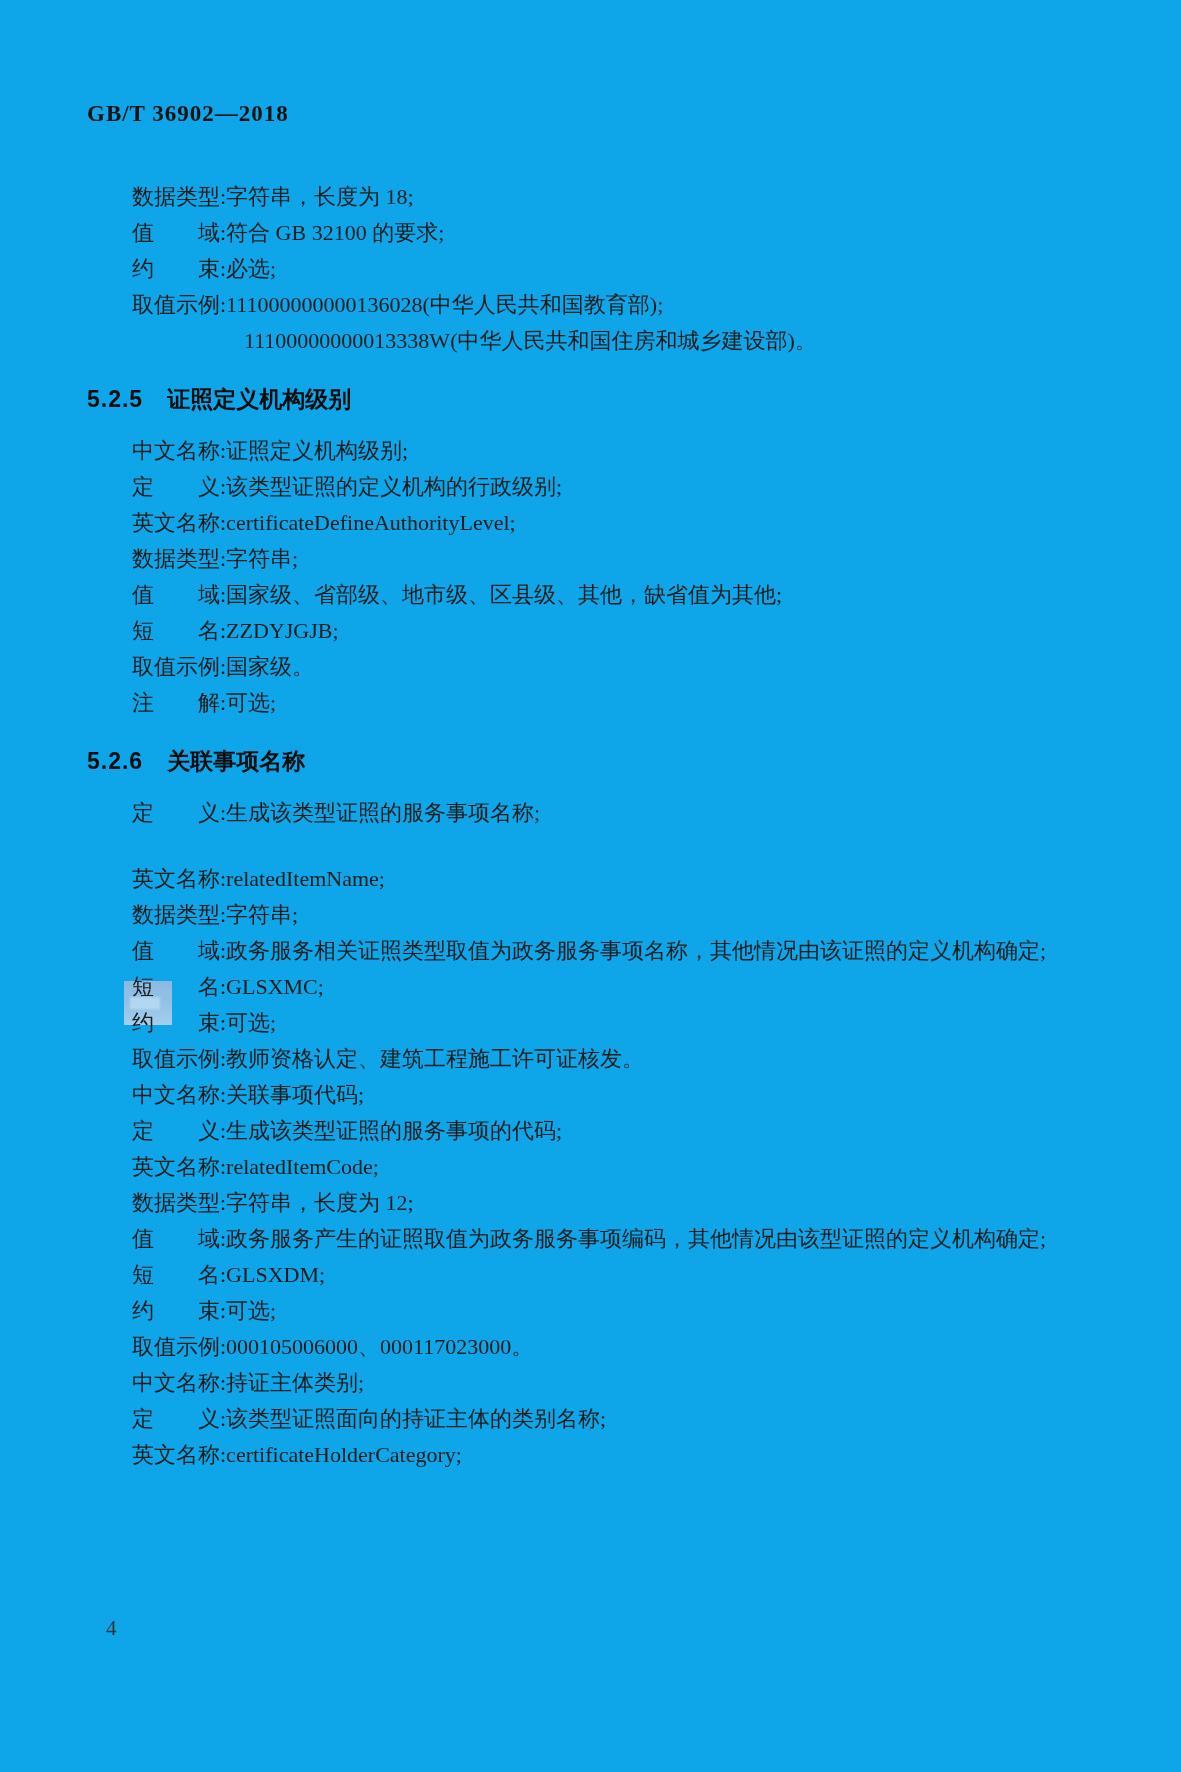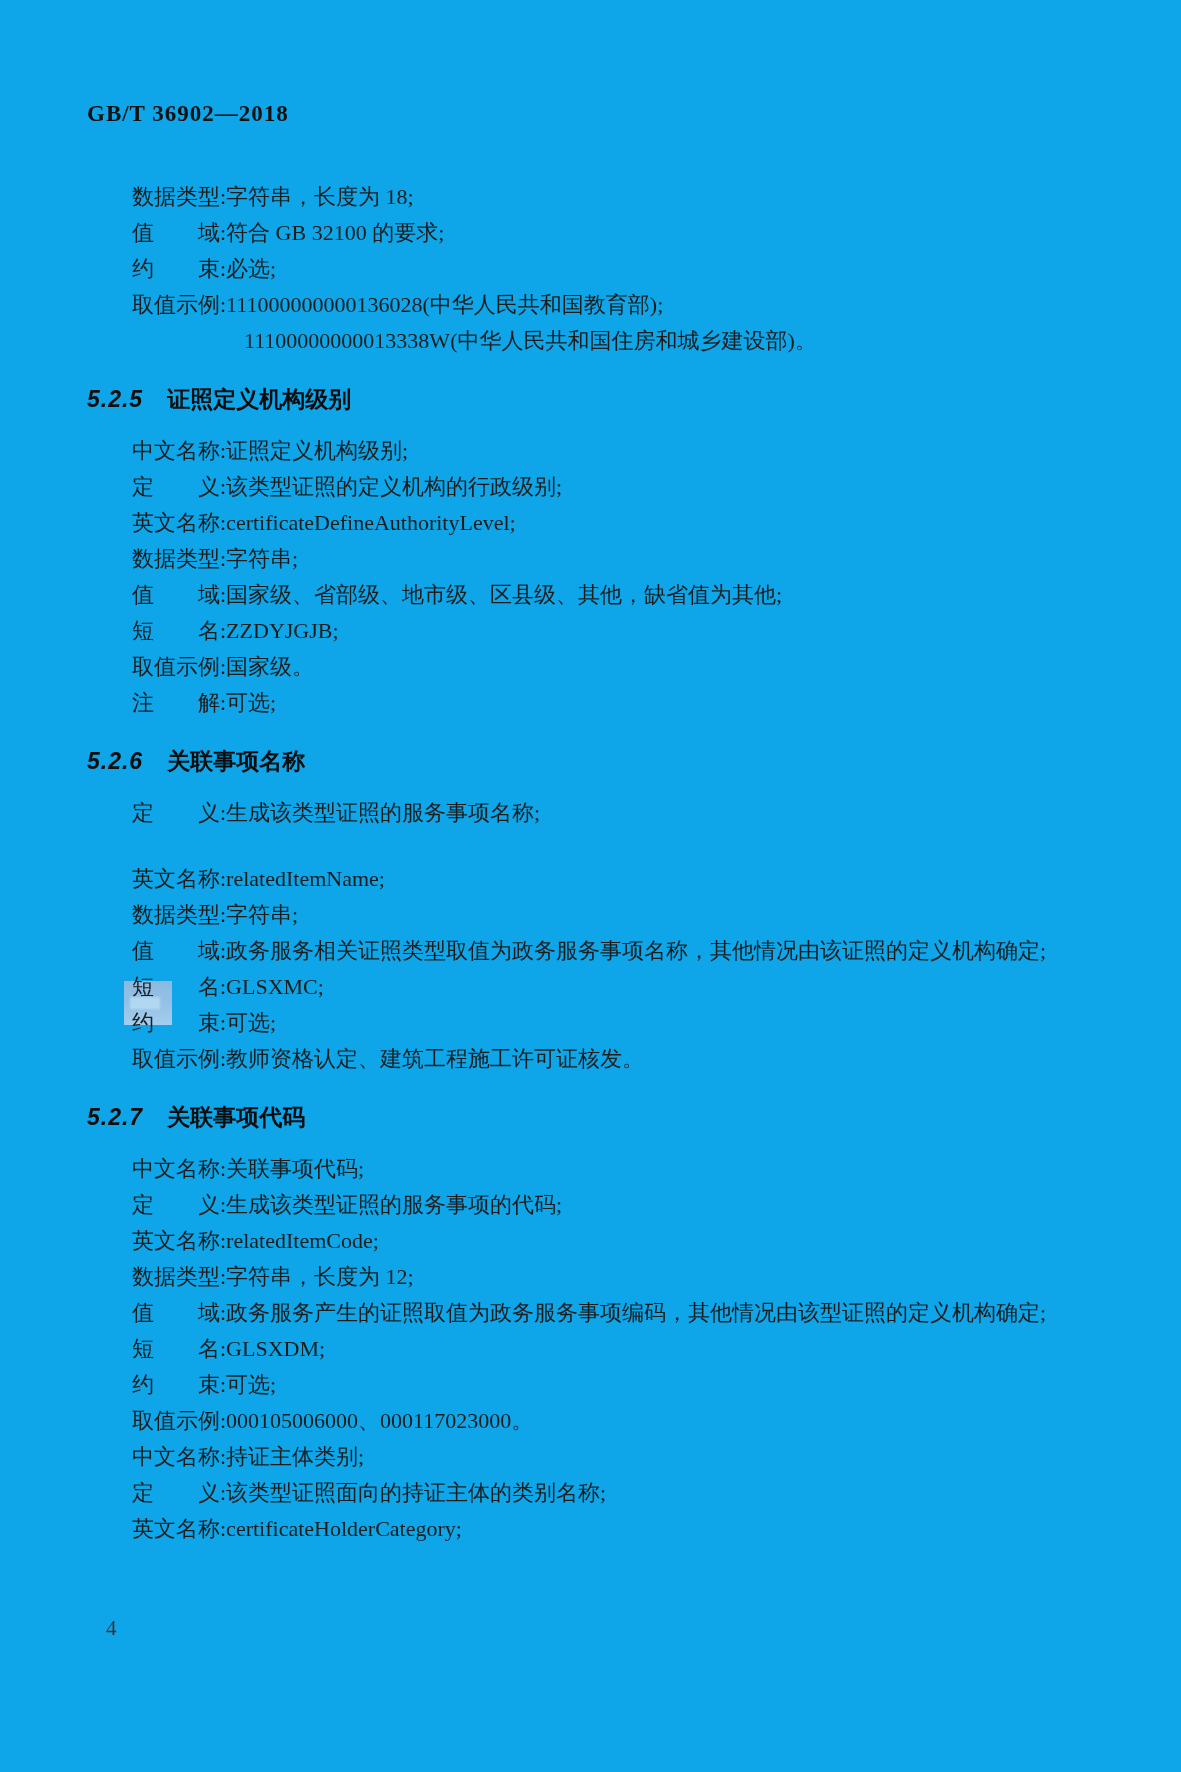--- a/index.html
+++ b/index.html
@@ -42,21 +42,21 @@
   .heading {
     margin: 24px 0 18px 0;
     height: 32px;
     line-height: 32px;
     font-family: "Liberation Sans", "DejaVu Sans", sans-serif;
     font-weight: bold;
     font-size: 23px;
     color: #0d0d0d;
     white-space: nowrap;
   }
-  .h-num { margin-right: 24px; letter-spacing: 1px; font-style: italic; }
+  .h-num { margin-right: 24px; letter-spacing: 1px; }
   .page-num {
     position: absolute;
     left: 106px;
     top: 1616px;
     font-size: 21px;
     color: #333;
   }
   
   .artifact {
     position: absolute;
@@ -112,23 +112,20 @@
     <div class="line">英文名称:relatedItemName;</div>
     <div class="line">数据类型:字符串;</div>
     <div class="line">值　　域:政务服务相关证照类型取值为政务服务事项名称，其他情况由该证照的定义机构确定;</div>
     <div class="line">
       <span class="artifact"></span>
       <span class="txt">短　　名:GLSXMC;</span>
     </div>
     <div class="line">约　　束:可选;</div>
     <div class="line">取值示例:教师资格认定、建筑工程施工许可证核发。</div>
 
-    <div class="heading">
-      <span class="h-num">5.2.7</span><span class="h-title">关联事项代码</span>
-    </div>
     <div class="line">中文名称:关联事项代码;</div>
     <div class="line">定　　义:生成该类型证照的服务事项的代码;</div>
     <div class="line">英文名称:relatedItemCode;</div>
     <div class="line">数据类型:字符串，长度为 12;</div>
     <div class="line">值　　域:政务服务产生的证照取值为政务服务事项编码，其他情况由该型证照的定义机构确定;</div>
     <div class="line">短　　名:GLSXDM;</div>
     <div class="line">约　　束:可选;</div>
     <div class="line">取值示例:000105006000、000117023000。</div>
 
     <div class="line">中文名称:持证主体类别;</div>

